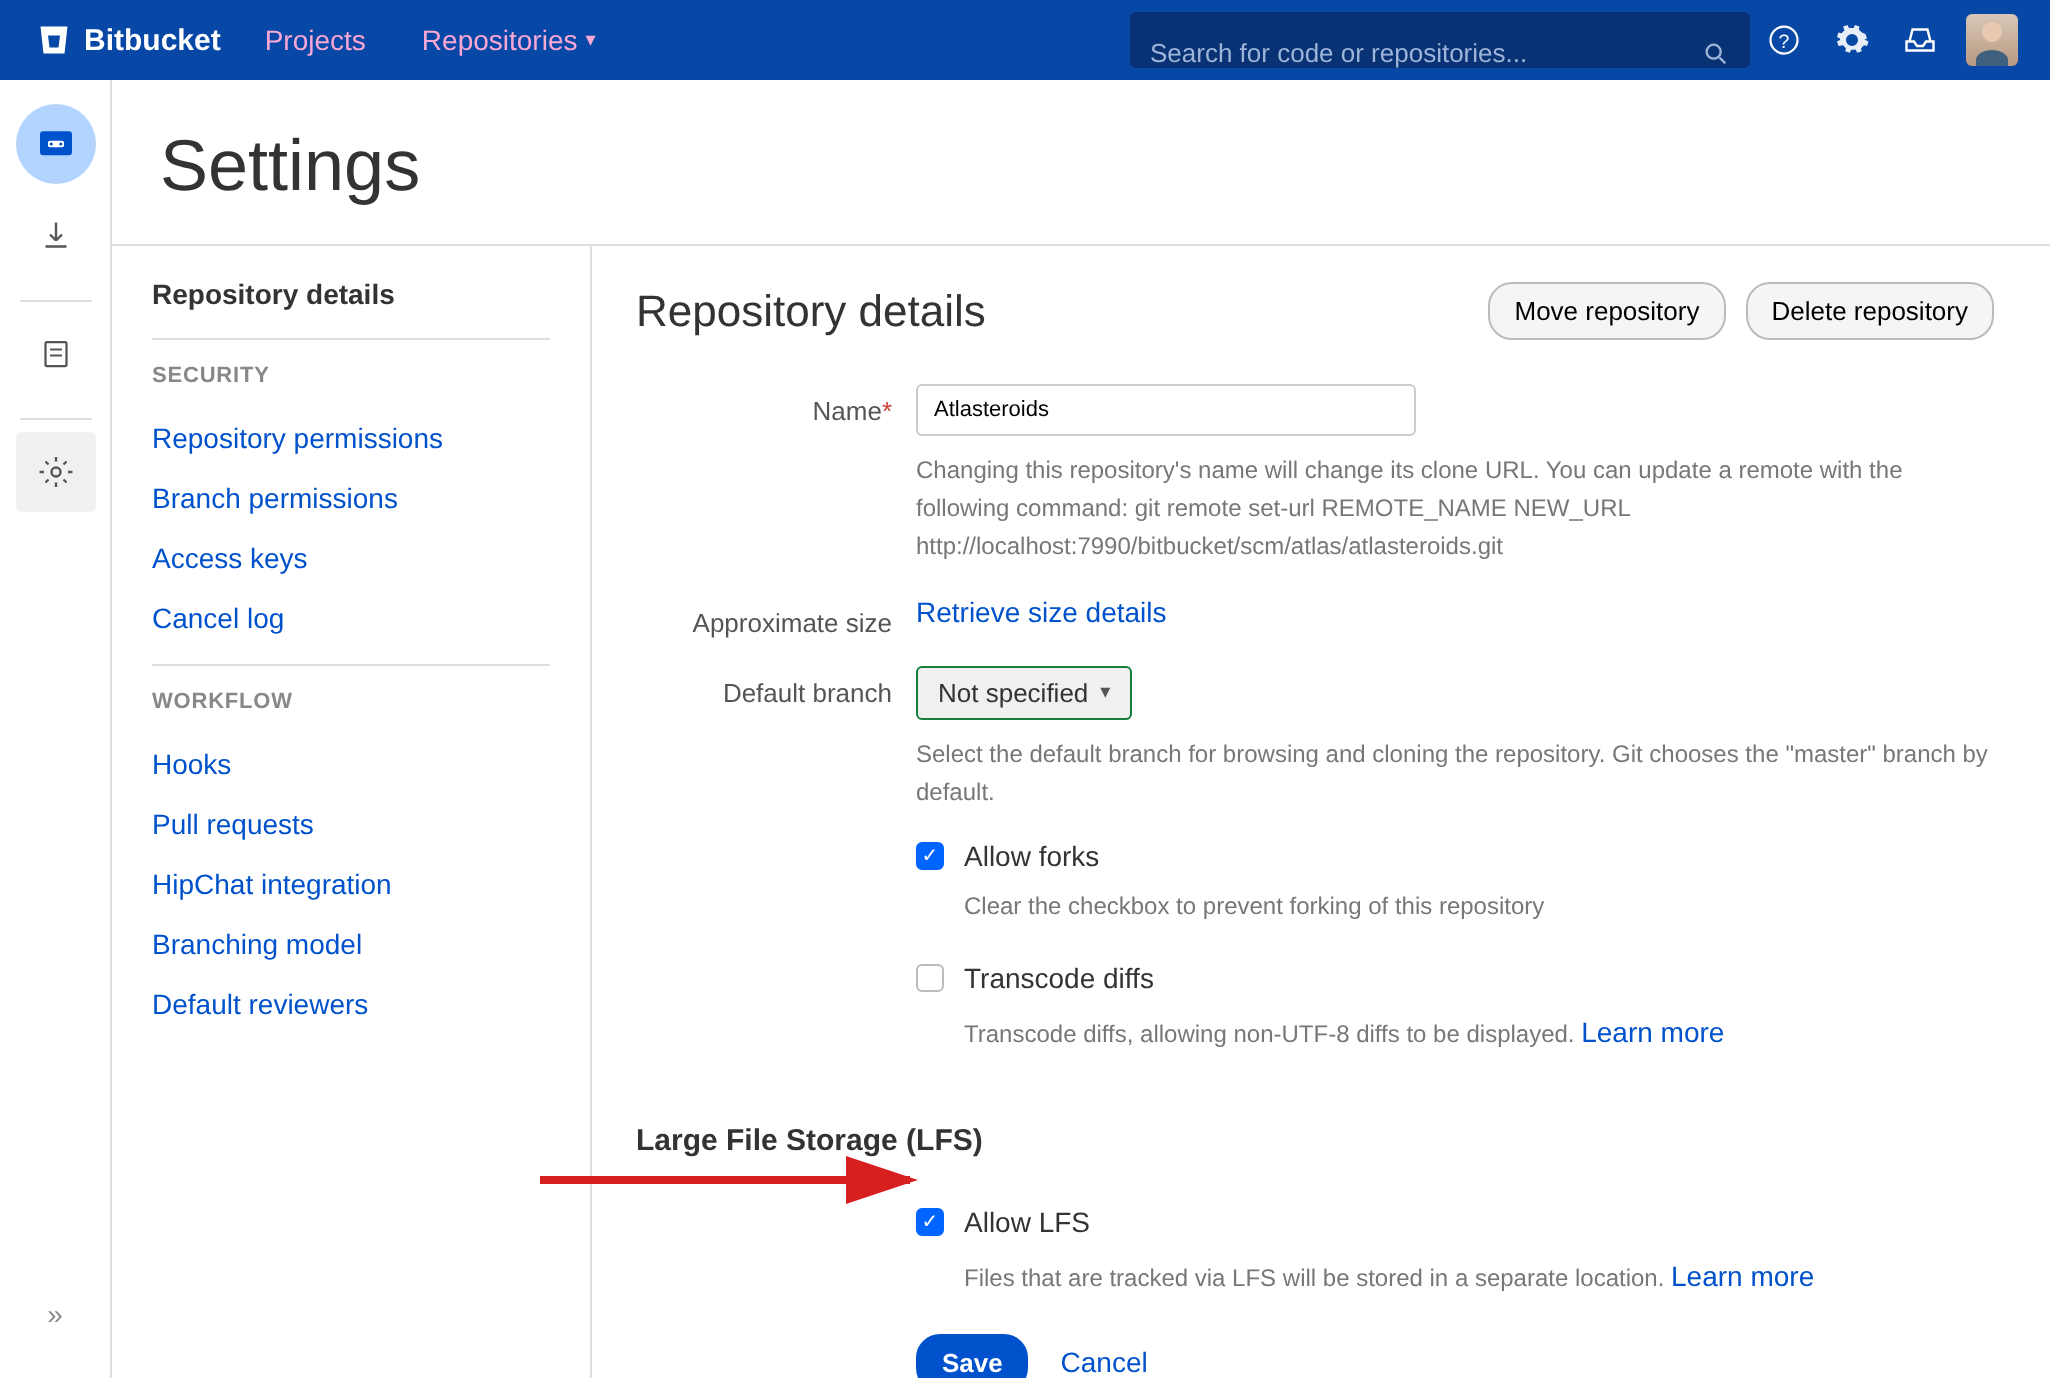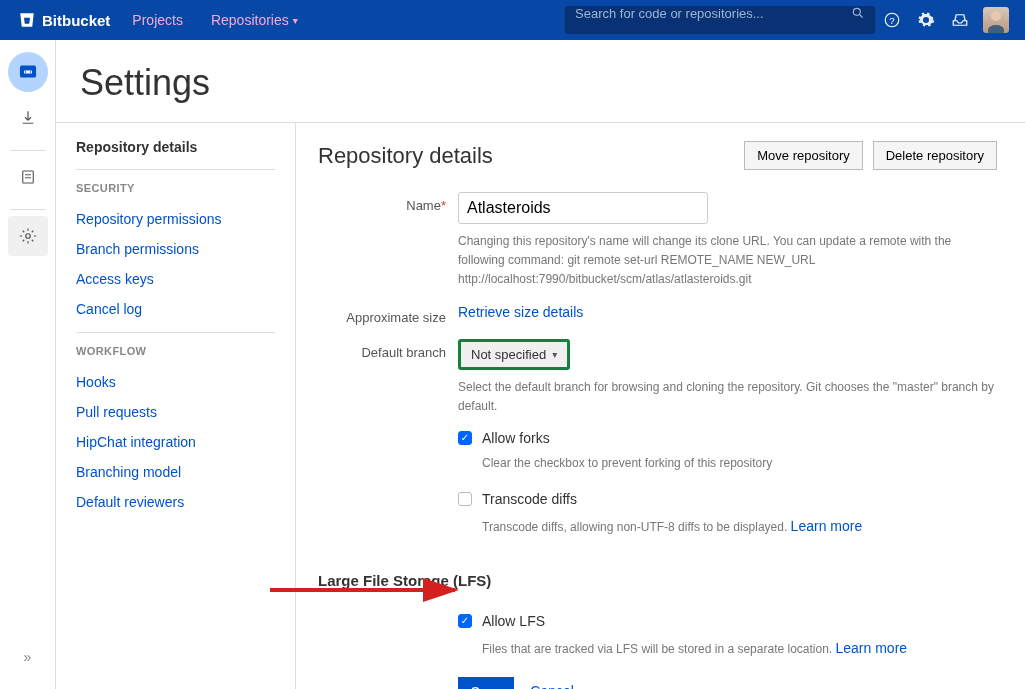--- a/index.html
+++ b/index.html
@@ -5,21 +5,21 @@
 * { box-sizing: border-box; margin: 0; padding: 0; }
 body { font-family: -apple-system, BlinkMacSystemFont, "Segoe UI", Helvetica, Arial, sans-serif; font-size: 14px; color: #333; background: #fff; width: 1025px; height: 689px; overflow: hidden; position: relative; }
 
 
 .topnav { background: #0747A6; height: 40px; display: flex; align-items: center; padding: 11px 10px; color: #fff; }
 .logo { display: flex; align-items: center; font-weight: 700; font-size: 15px; padding: 0 8px; }
 .logo svg { margin-right: 6px; }
 .nav-link { color: #f9a8d4; padding: 0 14px; height: 48px; display: flex; align-items: center; font-size: 14px; cursor: pointer; }
 .nav-link .caret { margin-left: 4px; font-size: 10px; }
 .spacer { flex: 1; }
-.search-box { background: rgba(9,30,66,0.5); height: 28px; width: 310px; border-radius: 3px; display: flex; align-items: flex-start; padding: 0 10px; }
+.search-box { background: rgba(9,30,66,0.5); height: 28px; width: 310px; border-radius: 3px; display: flex; align-items: flex-end; padding: 0 10px; }
 .search-box input { background: transparent; border: none; color: #ccc; flex: 1; outline: none; font-size: 13px; }
 .search-box input::placeholder { color: #9db4d8; }
 .nav-icon { width: 34px; height: 40px; display: flex; align-items: center; justify-content: center; cursor: pointer; color: #fff; }
 .avatar { width: 26px; height: 26px; border-radius: 3px; background: linear-gradient(#d8c8b8,#b89880); margin: 0 6px; position: relative; overflow: hidden; }
 .avatar::before { content:""; position:absolute; width:10px; height:10px; background:#e8c8b0; border-radius:50%; top:4px; left:8px; }
 .avatar::after { content:""; position:absolute; width:16px; height:10px; background:#406080; border-radius:50% 50% 0 0; bottom:-2px; left:5px; }
 
 
 .rail { position: absolute; left: 0; top: 40px; bottom: 0; width: 56px; border-right: 1px solid #ddd; background: #fff; display: flex; flex-direction: column; align-items: center; padding-top: 12px; }
 .rail-item { width: 40px; height: 40px; display: flex; align-items: center; justify-content: center; margin-bottom: 6px; border-radius: 3px; cursor: pointer; color: #555; }
@@ -40,32 +40,32 @@
 .sidebar-section-title { font-weight: 700; font-size: 14px; margin-bottom: 8px; padding-bottom: 6px; color: #333; }
 .sidebar .group-divider { height: 1px; background: #ddd; margin: 8px 0 12px; }
 .group-label { font-size: 11px; color: #888; font-weight: 700; letter-spacing: 0.4px; margin-bottom: 10px; }
 .side-link { display: block; color: #0052CC; font-size: 14px; padding: 7px 0; cursor: pointer; text-decoration: none; }
 
 
 .panel { flex: 1; padding: 18px 28px 40px 22px; }
 .panel-header { display: flex; align-items: center; margin-bottom: 22px; }
 .panel-header h2 { font-size: 22px; font-weight: 500; }
 .panel-header .btns { margin-left: auto; display: flex; gap: 10px; }
-.btn { border: 1px solid #bbb; background: #f5f5f5; border-radius: 0; padding: 6px 12px; font-size: 13px; cursor: pointer; }
+.btn { border: 1px solid #bbb; background: #f5f5f5; border-radius: 12px; padding: 6px 12px; font-size: 13px; cursor: pointer; }
 .btn.primary { background: #0052CC; border-color: #0052CC; color: #fff; font-weight: 600; }
 
 .form-row { display: flex; margin-bottom: 14px; }
 .form-label { width: 140px; text-align: right; padding-right: 12px; padding-top: 6px; color: #555; font-size: 13px; }
 .form-label .req { color: #d04437; }
 .form-field { flex: 1; }
-.text-input { width: 250px; padding: 6px 8px; border: 1px solid #ccc; border-radius: 3px; font-size: 16px; }
+.text-input { width: 250px; padding: 6px 8px; border: 1px solid #ccc; border-radius: 3px; font-size: 11px; }
 .help { font-size: 12px; color: #777; margin-top: 8px; line-height: 1.6; }
 .help a, .link { color: #0052CC; cursor: pointer; text-decoration: none; }
 .link { font-size: 14px; }
-.select-btn { border: 3px solid #15803d; background: #f0f0f0; border-radius: 3px; padding: 5px 10px; font-size: 13px; display: inline-flex; align-items: center; cursor: pointer; }
+.select-btn { border: 1px solid #15803d; background: #f0f0f0; border-radius: 3px; padding: 5px 10px; font-size: 13px; display: inline-flex; align-items: center; cursor: pointer; }
 .select-btn .caret { margin-left: 6px; font-size: 10px; color: #555; }
 .checkbox-row { display: flex; align-items: center; margin-top: 4px; }
 .checkbox { width: 14px; height: 14px; border: 1px solid #bbb; border-radius: 3px; margin-right: 10px; display: inline-flex; align-items: center; justify-content: center; font-size: 10px; color: #fff; cursor: pointer; flex-shrink:0; }
 .checkbox.checked { background: #0065FF; border-color: #0065FF; }
 .checkbox-label { font-size: 14px; color: #333; }
 .checkbox-group { margin-bottom: 18px; }
 
 .section-title { font-weight: 700; font-size: 15px; margin: 16px 0 20px; }
 
 .cancel-link { color: #0052CC; margin-left: 12px; font-size: 14px; cursor: pointer; }

